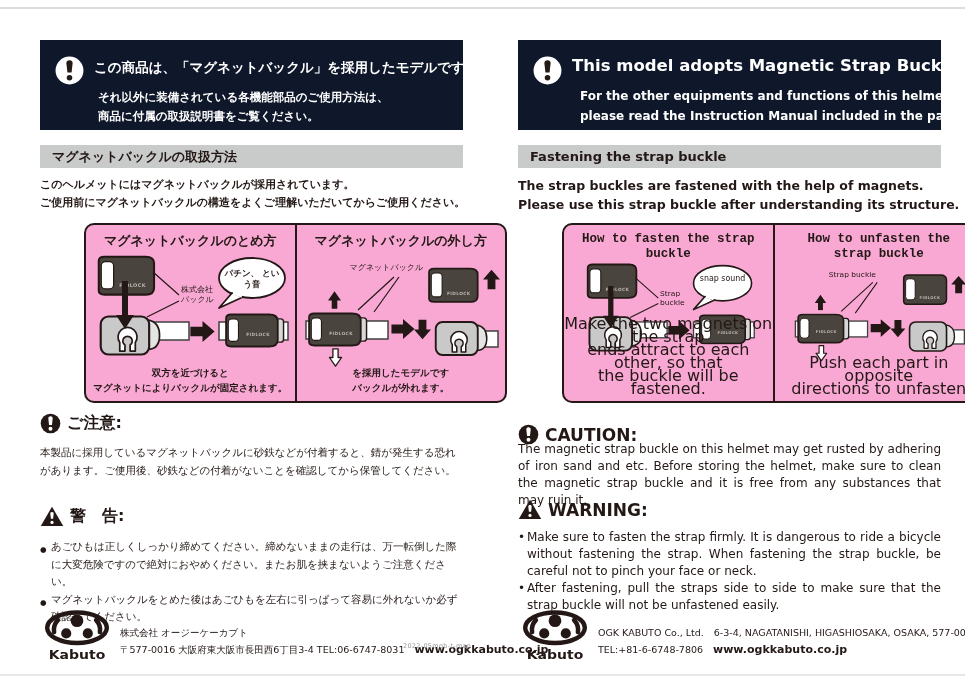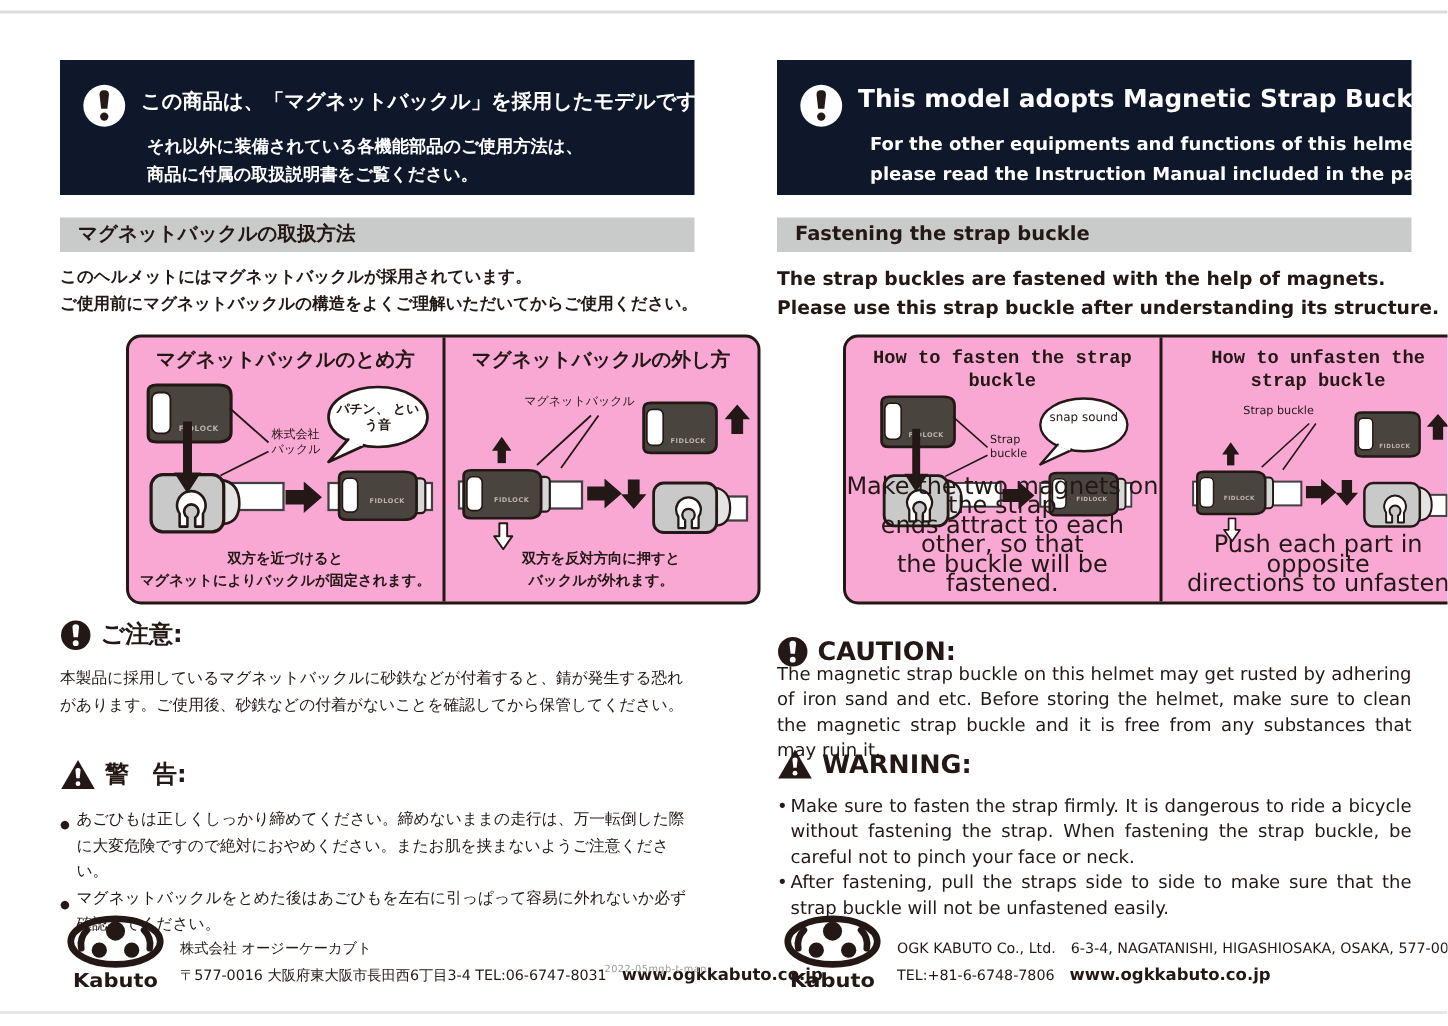--- a/index.html
+++ b/index.html
@@ -196,21 +196,21 @@
           <use href="#sym-buckle-top" x="122" y="12" width="58" height="38"></use>
           <use href="#sym-arrow-up-big" x="181" y="10" width="17" height="29"></use>
           <rect x="134" y="76" width="62" height="16" fill="#ffffff" stroke="#404040" stroke-width="1.5"></rect>
           <use href="#sym-buckle-socket" x="132" y="64" width="56" height="39"></use>
         </svg>
         <div class="lbl" style="left:48px;top:8px;">
           <span>マグネットバックル</span>
         </div>
       </div>
       <div class="cap">
-        <span>双方を反対方向に押すと</span>
+        <span>を採用したモデルです</span>
         <span>バックルが外れます。</span>
       </div>
     </div>
   </div>
 
   <div class="note-head" style="top:413px;">
     <svg class="nicon" viewBox="0 0 30 30">
       <circle cx="15" cy="15" r="14" fill="#231815"></circle>
       <path d="M15 4.5c2.4 0 3.3 1.4 3.1 3.3l-1 9.2h-4.2l-1-9.2C11.7 5.9 12.6 4.5 15 4.5z" fill="#ffffff"></path>
       <circle cx="15" cy="22.5" r="2.8" fill="#ffffff"></circle>

